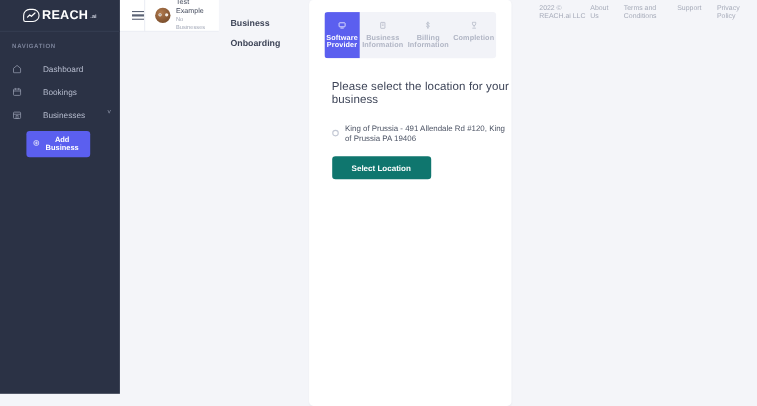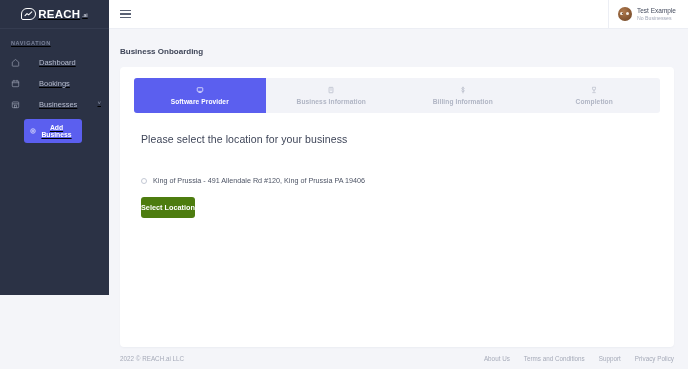--- a/index.html
+++ b/index.html
@@ -6,25 +6,24 @@
   html, body {
     width: 688px; height: 369px;
     font-family: "Liberation Sans", sans-serif;
     background: #f4f5f9;
     overflow: hidden;
   }
   .app { display: flex; width: 688px; height: 369px; }
 
   
   .sidebar {
-    width: 109px; height: 295px;
+    width: 109px; height: 358px;
     background: #2b3245;
     flex: 0 0 109px;
     position: relative;
-    text-decoration: underline;
   }
   .logo-wrap {
     height: 29px;
     display: flex; align-items: center; justify-content: center;
     border-bottom: 1px solid #353c50;
   }
   .logo { display: flex; align-items: flex-end; gap: 2px; }
   .logo-bubble {
     width: 15px; height: 12px;
     border: 1.3px solid #ffffff;
@@ -59,21 +58,21 @@
     color: #ffffff; font-size: 6.8px; font-weight: bold;
     border: none; border-radius: 3px;
     padding: 5px 6px;
     display: flex; align-items: center; justify-content: center; gap: 1px;
     cursor: pointer; width: 58px;
   }
 
   
   .main {
     flex: 1; height: 369px;
-    display: flex; flex-direction: column;
+    display: flex; flex-direction: row;
     background: #f4f5f9;
   }
   .topbar {
     height: 29px; background: #ffffff;
     display: flex; align-items: center; justify-content: space-between;
     padding: 0 0 0 11px;
     border-bottom: 1px solid #eceef4;
   }
   .hamburger { display: flex; flex-direction: column; gap: 2px; cursor: pointer; }
   .hamburger span { display: block; width: 11px; height: 1.2px; background: #5a6274; }
@@ -130,33 +129,33 @@
     color: #b0b5c4;
   }
   .step.active { background: #5b5fef; color: #ffffff; }
   .step .s-ico { height: 10px; margin-bottom: 3px; display: flex; align-items: center; justify-content: center; }
   .step .s-lbl { font-size: 6.6px; font-weight: bold; letter-spacing: .1px; }
 
   .section { padding: 20px 0 0 21px; }
   .h-title { color: #3e4558; font-size: 10.5px; font-weight: normal; letter-spacing: .1px; }
   .h-sub { color: #9ba1b1; font-size: 7.3px; margin-top: 7px; }
 
-  .options { margin-top: 31px; }
+  .options { margin-top: 15px; }
   .opt { display: flex; align-items: center; gap: 6px; margin-bottom: 3px; cursor: pointer; }
   .radio {
     width: 6px; height: 6px; border-radius: 50%;
     border: 1px solid #c3c8d4; background: #fff; flex: 0 0 6px;
   }
   .opt-lbl { color: #4d5465; font-size: 7.2px; }
   .select-btn {
     margin-top: 9px;
-    background: #4d7c0f; color: #fff;
+    background: #0f766e; color: #fff;
     font-size: 7.3px; font-weight: bold;
     border: none; border-radius: 3px;
-    padding: 6px 0; cursor: pointer;
+    padding: 6px 18px; cursor: pointer;
   }
 
   .footer {
     height: 22px;
     display: flex; align-items: center; justify-content: space-between;
     padding: 0 14px 0 11px;
     font-size: 6.3px; color: #a6abb9;
     background: #f4f5f9;
   }
   .footer-links { display: flex; gap: 14px; }

